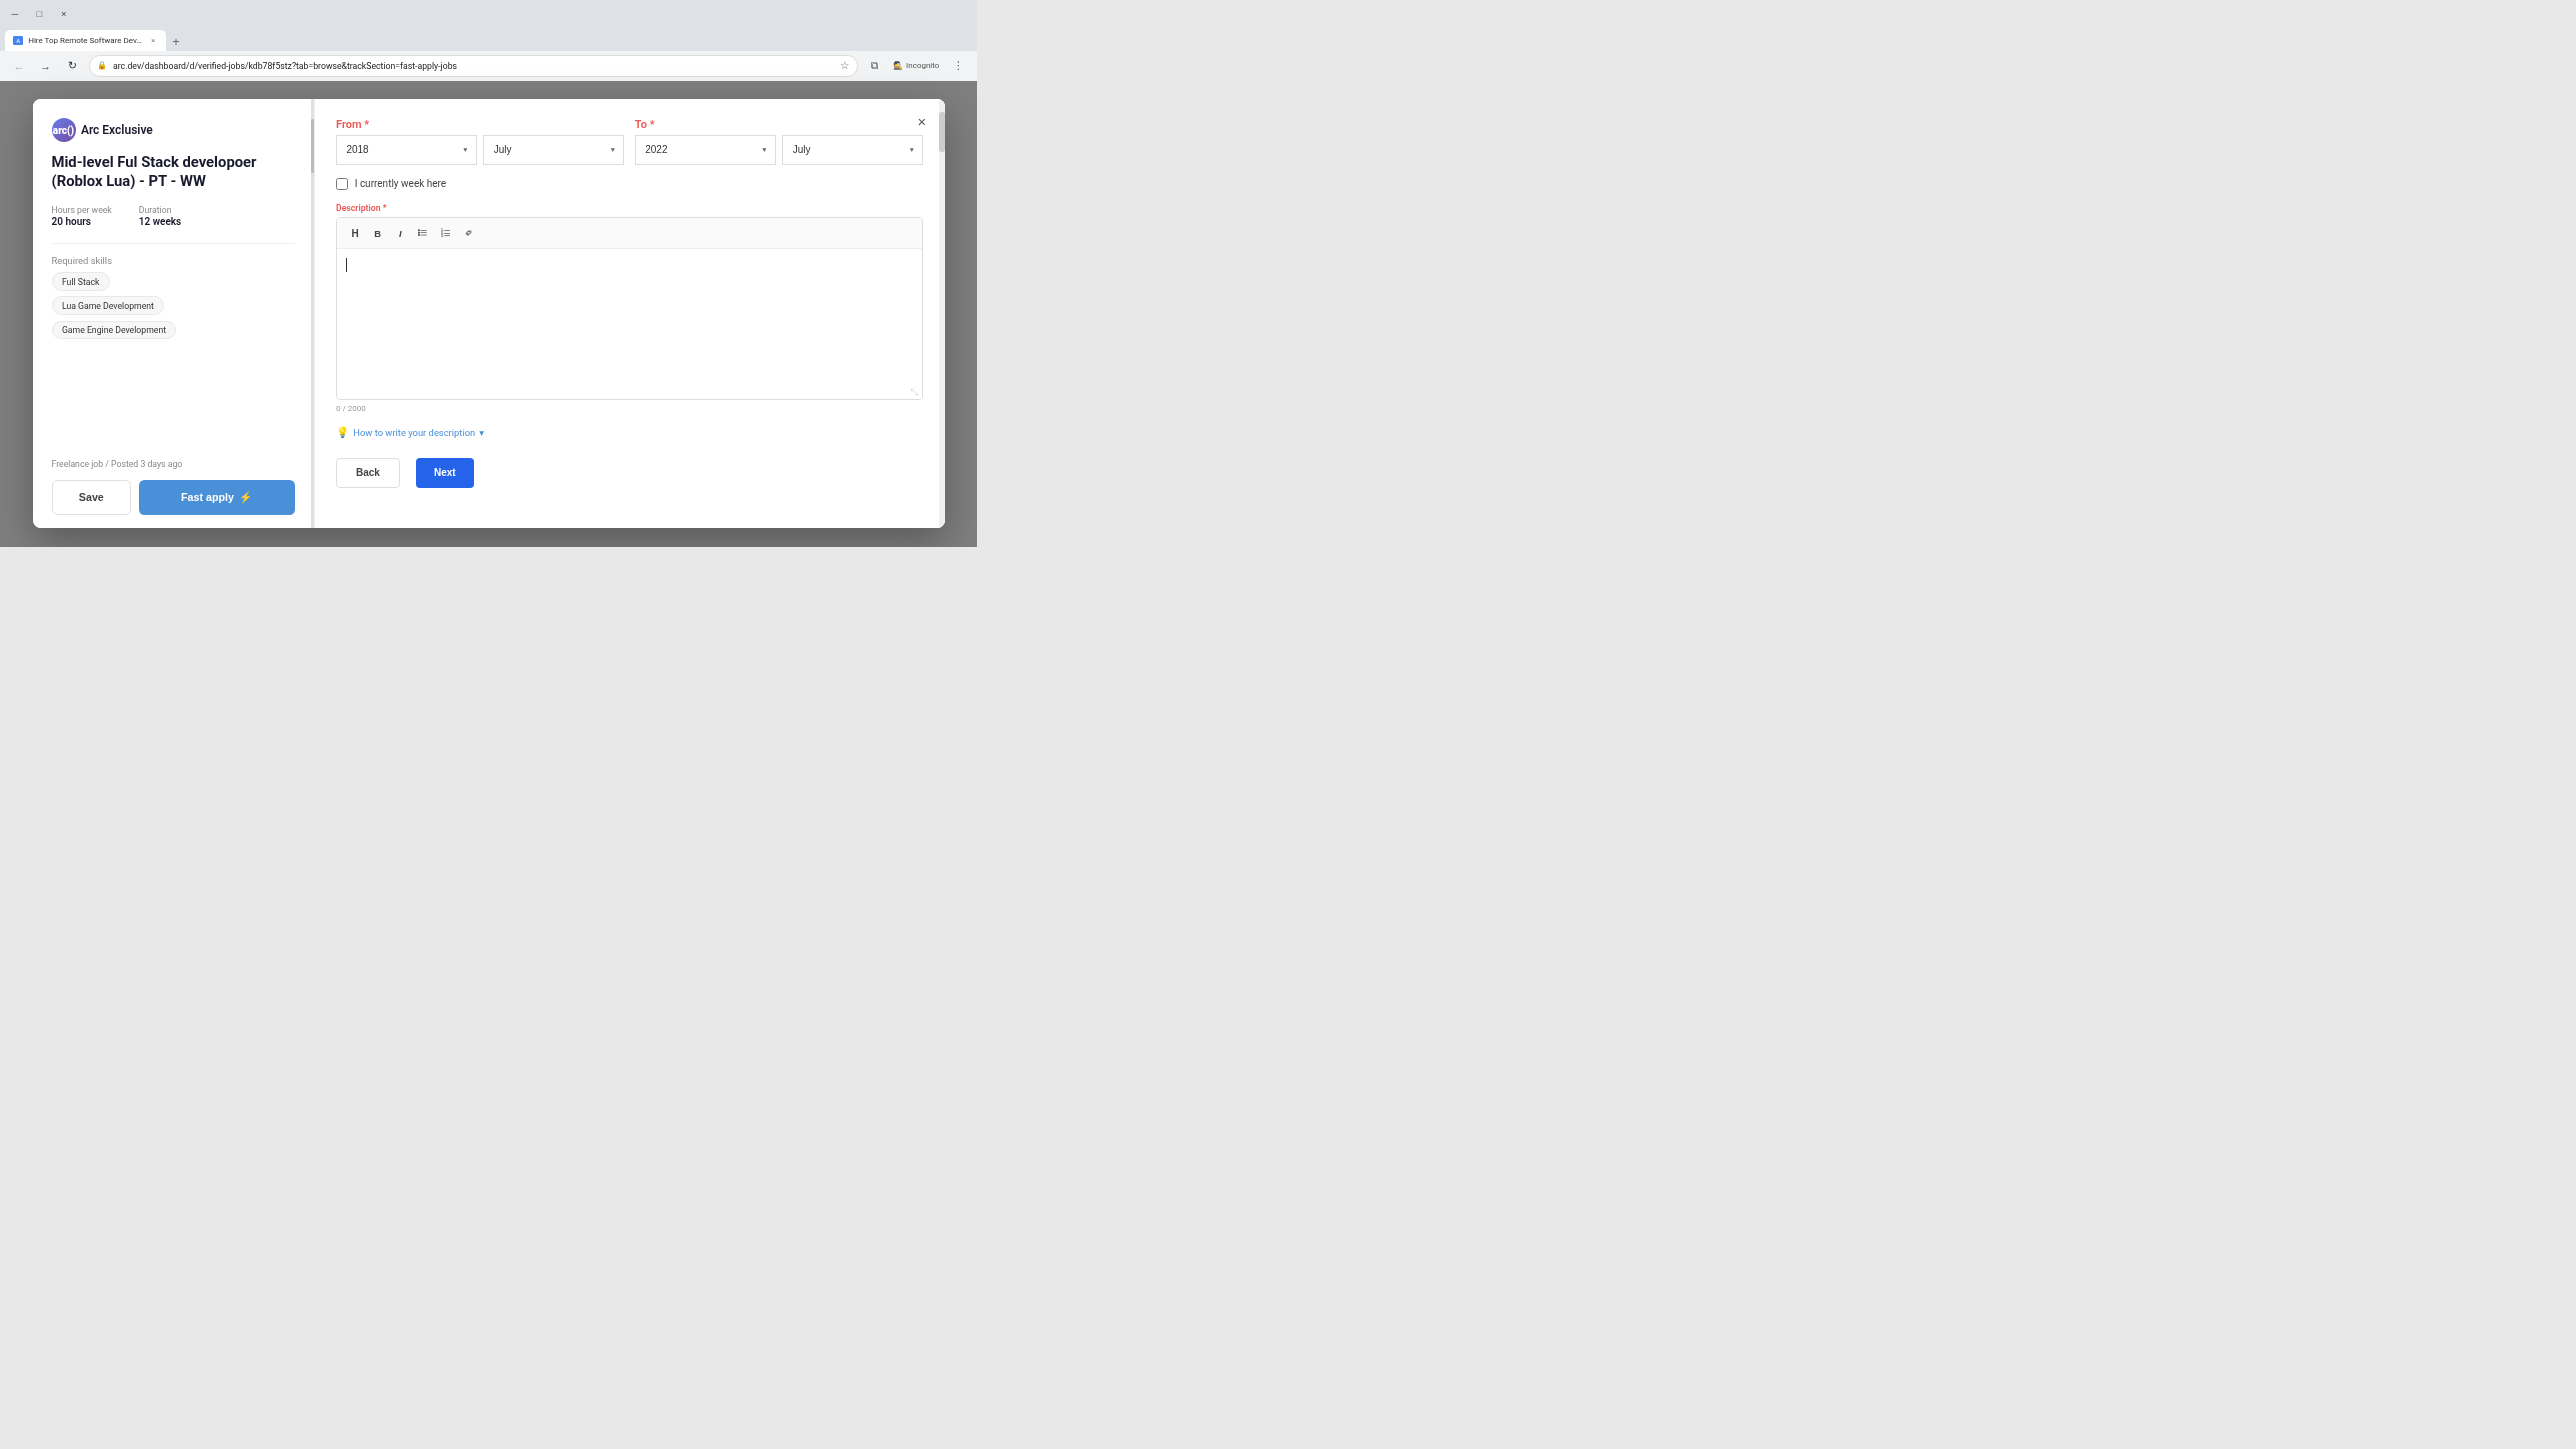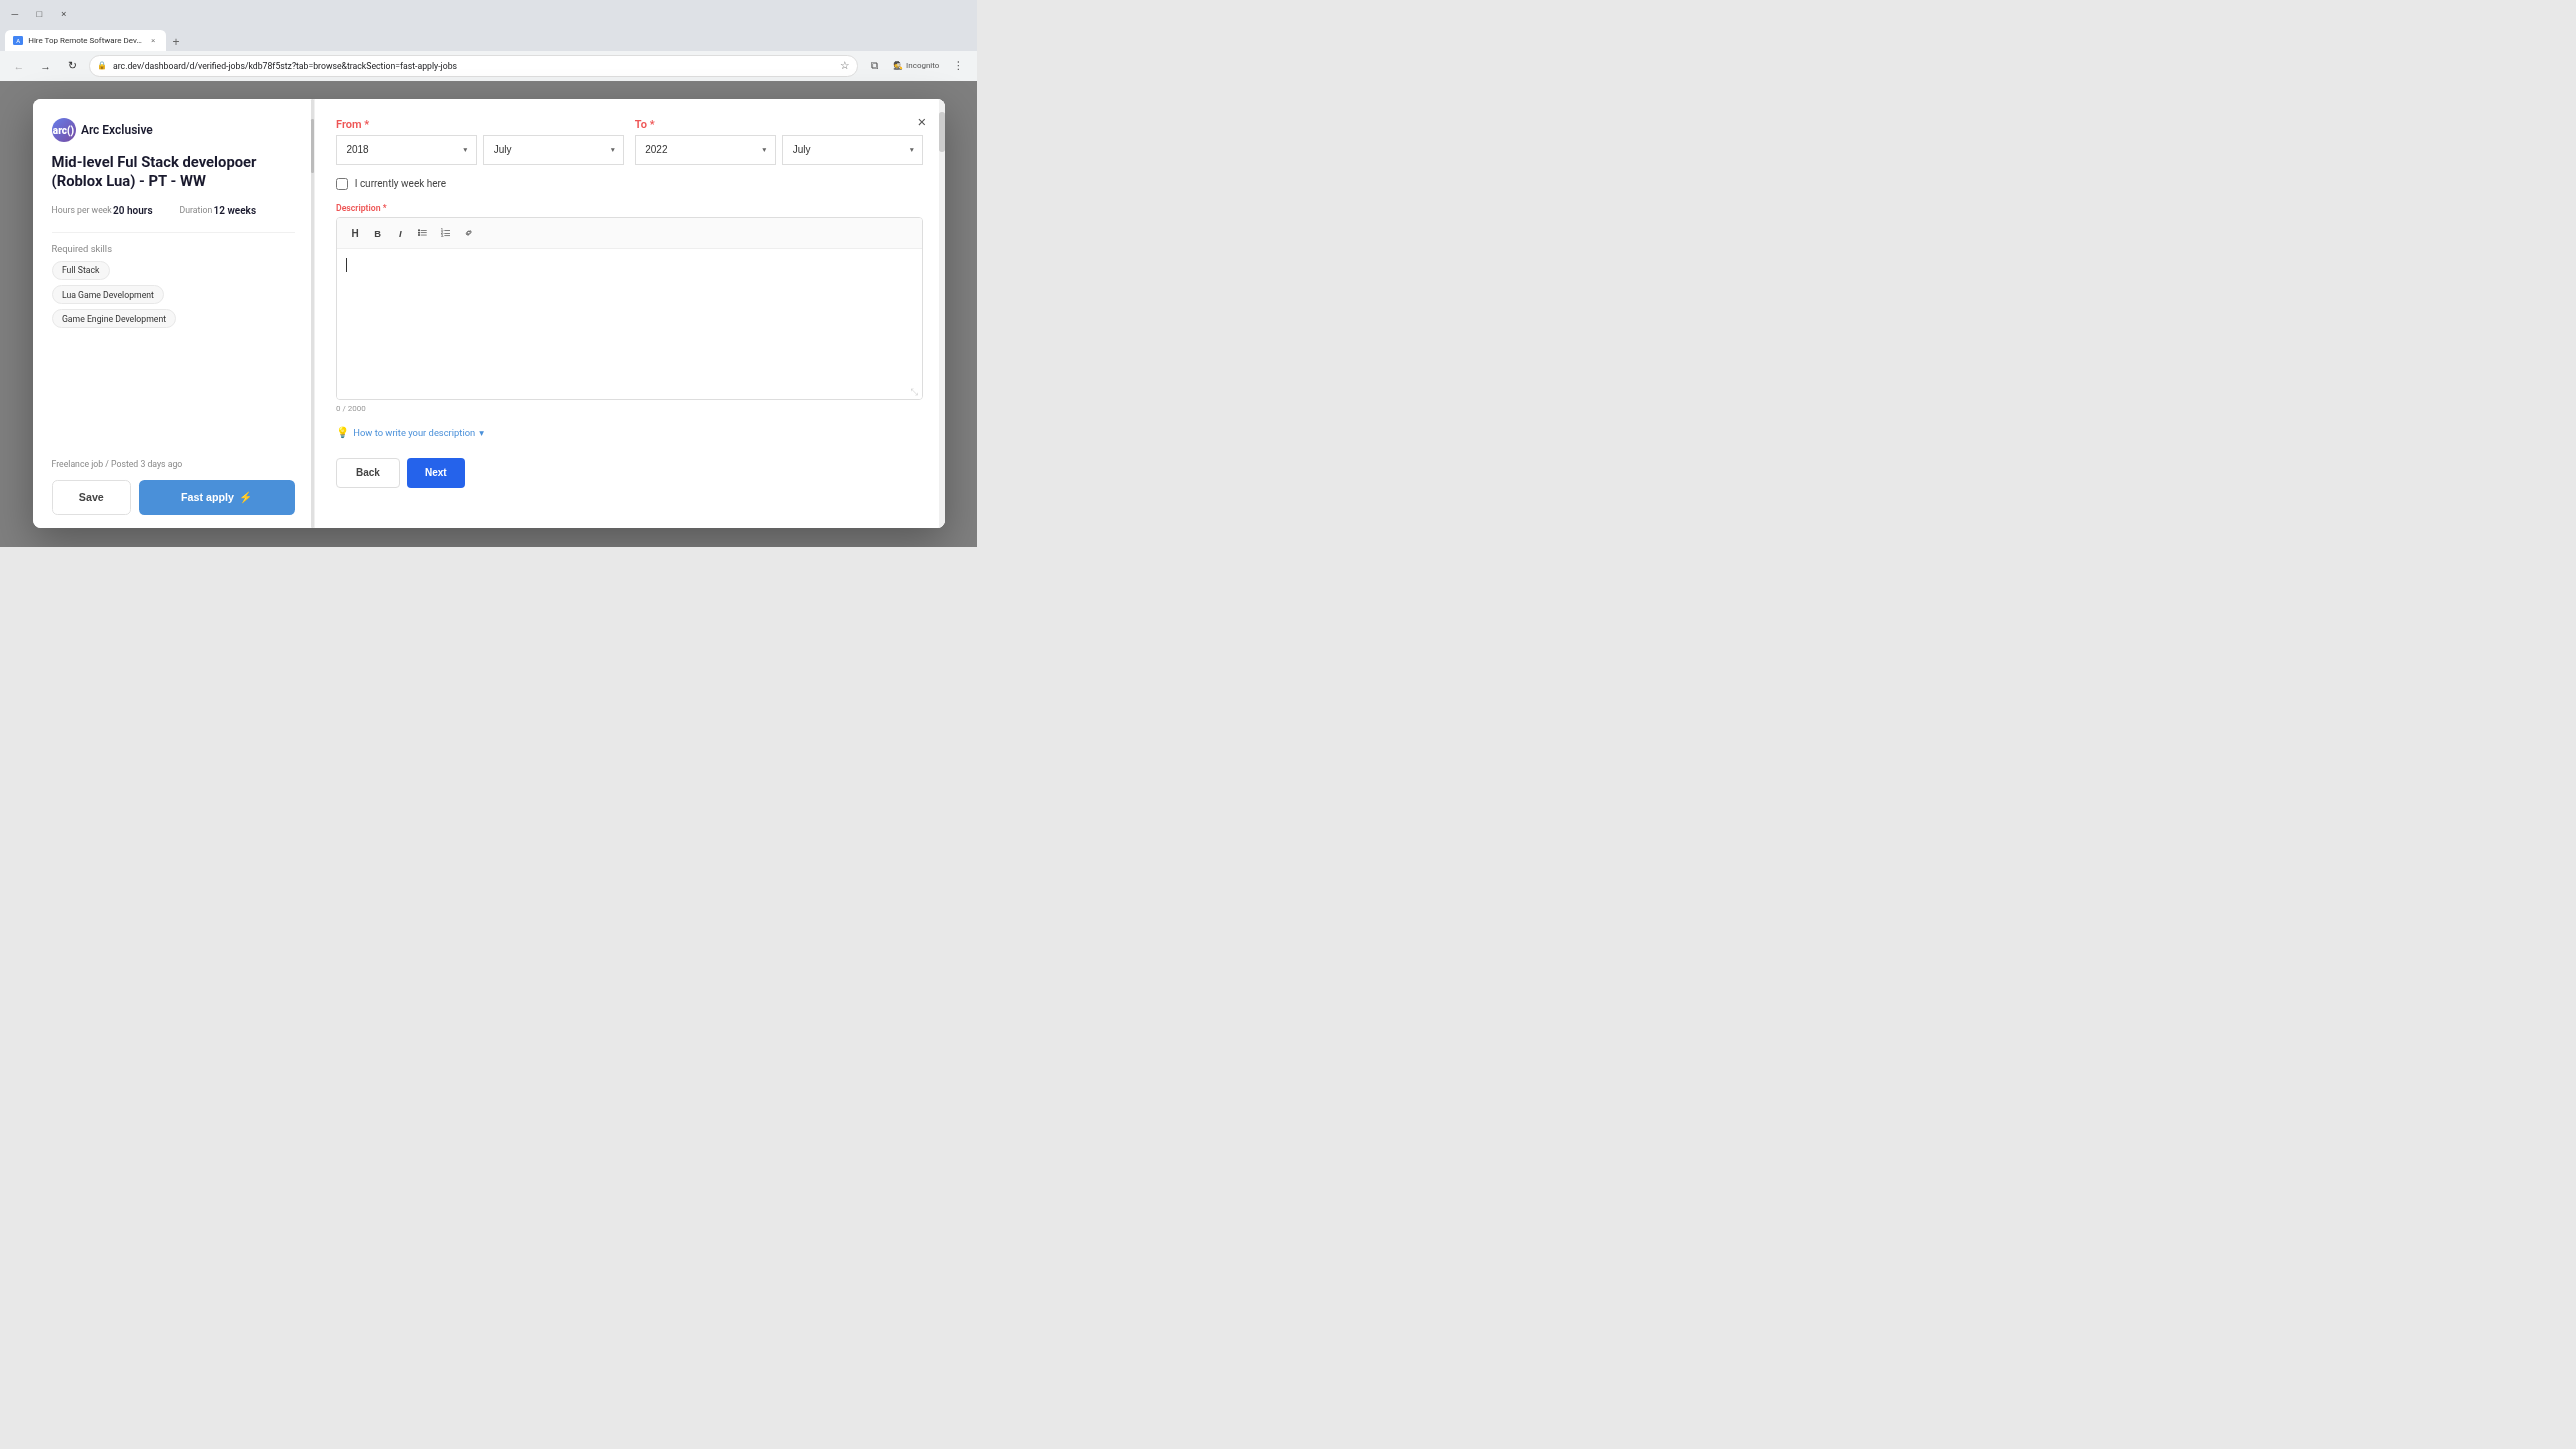--- a/index.html
+++ b/index.html
@@ -279,21 +279,21 @@
       line-height: 1.3;
       margin-bottom: 13.4px;
     }
     .job-meta-row {
       display: flex;
       gap: 27px;
       margin-bottom: 5.4px;
     }
     .job-meta-item {
       display: flex;
-      flex-direction: row;
+      flex-direction: column;
       gap: 1.3px;
     }
     .job-meta-label {
       font-size: 8.7px;
       color: #888;
     }
     .job-meta-value {
       font-size: 10px;
       font-weight: 600;
       color: #1a1a2e;
@@ -530,21 +530,21 @@
       gap: 4px;
       cursor: pointer;
       color: #4a90d9;
       font-size: 9.4px;
     }
     .how-to-icon {
       font-size: 10.7px;
     }
     .form-actions {
       display: flex;
-      gap: 7px;
+      gap: 16px;
       align-items: center;
       margin-top: 5.4px;
     }
     .back-btn {
       height: 29.5px;
       padding: 0 19px;
       background: transparent;
       border: 1px solid #ddd;
       border-radius: 4px;
       font-size: 10px;

